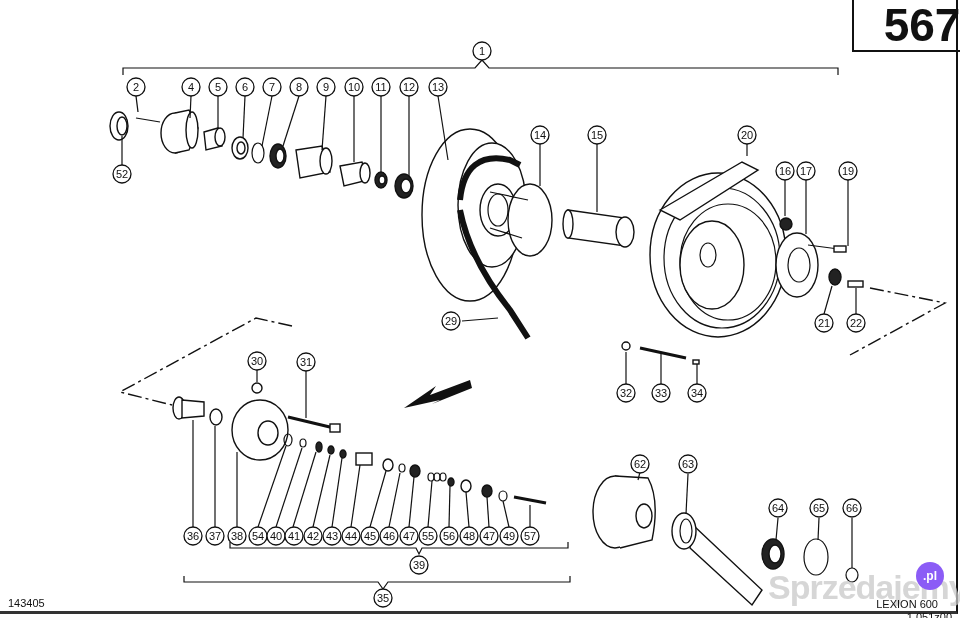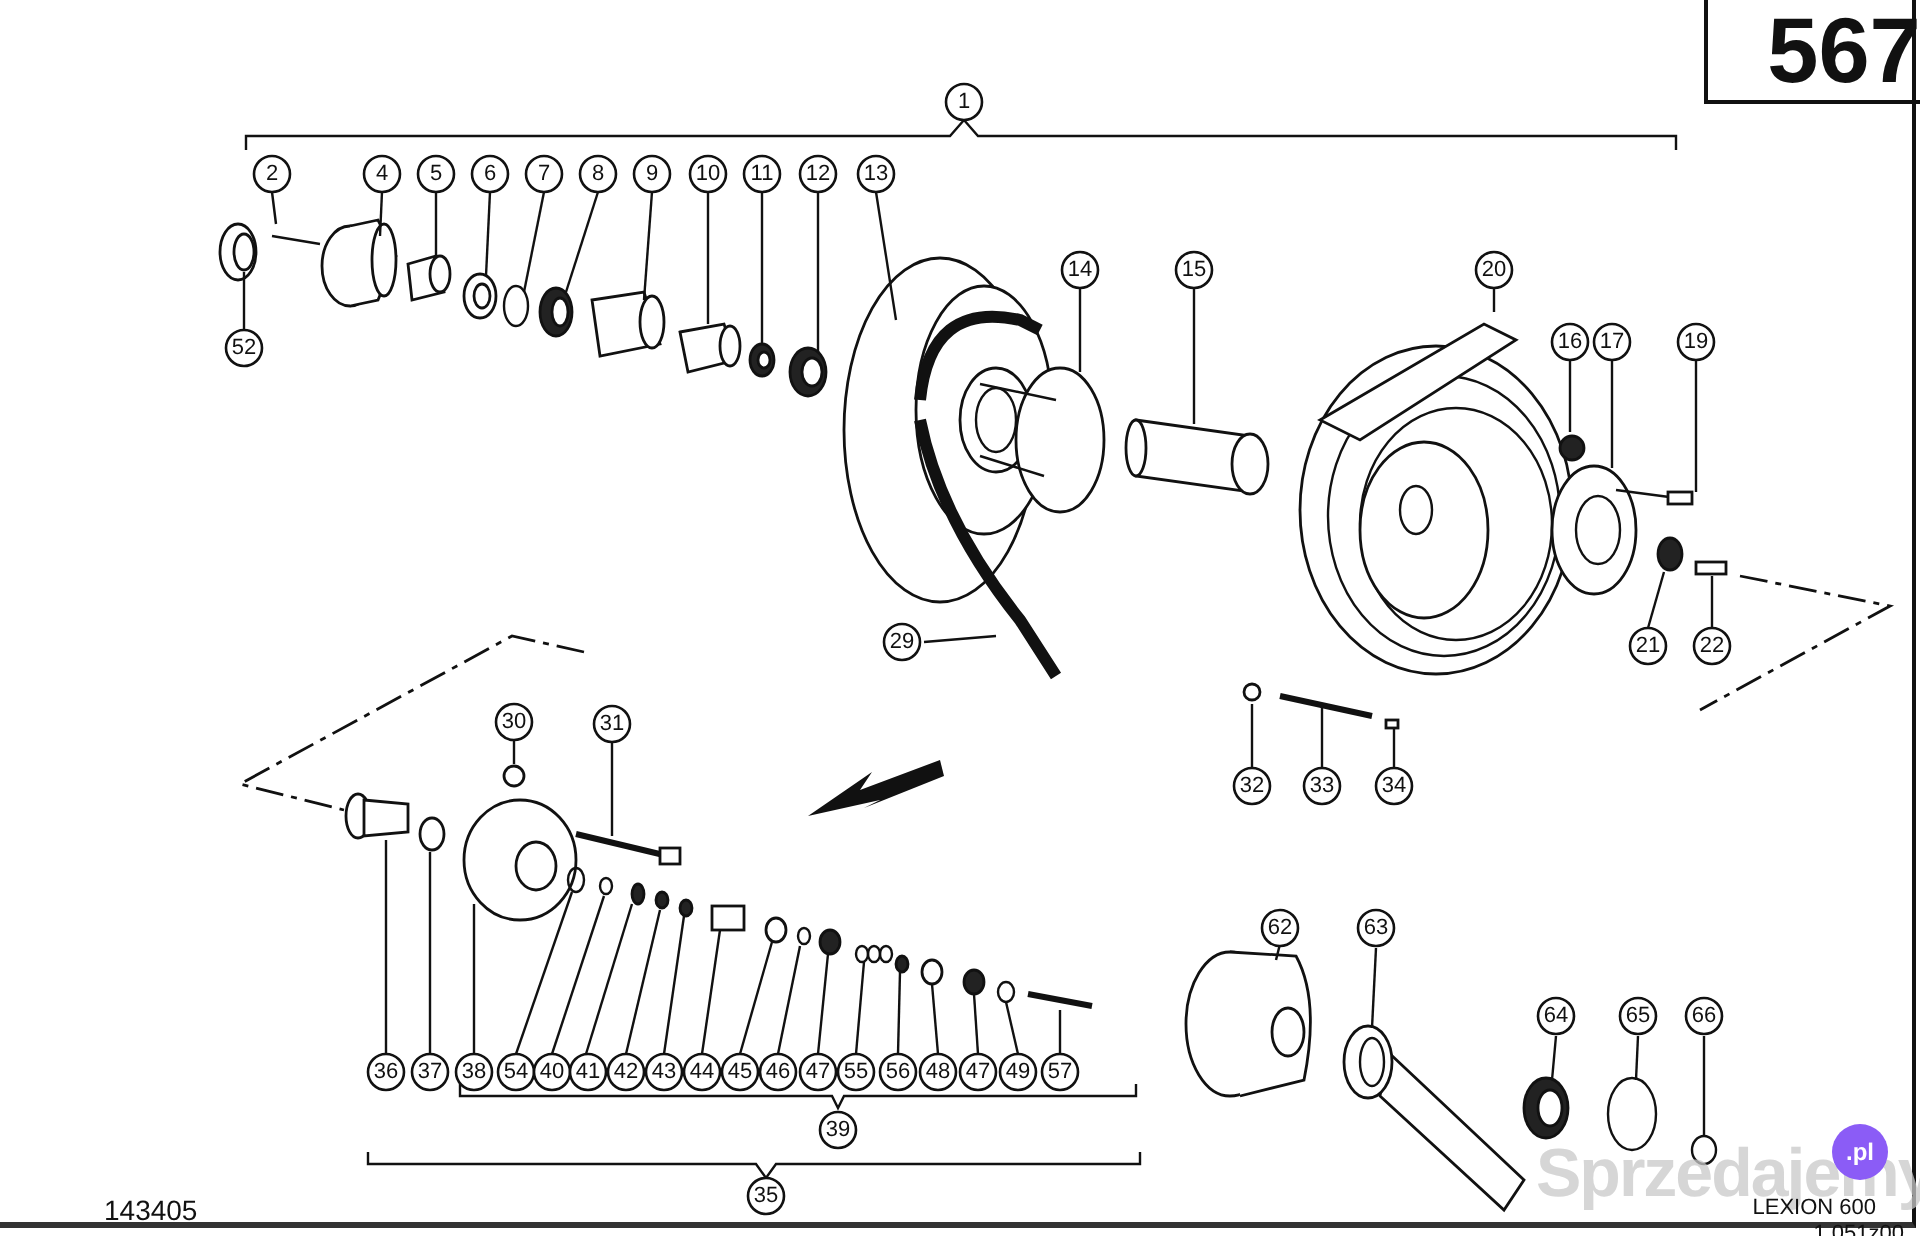--- a/index.html
+++ b/index.html
@@ -6,21 +6,21 @@
   body{width:960px;height:618px;position:relative;overflow:hidden;font-family:"Liberation Sans",sans-serif;color:#111;}
   #frame{position:absolute;left:0;top:0;width:958px;height:614px;border-right:2px solid #111;border-bottom:3px solid #333;box-sizing:border-box;}
   #page-num{position:absolute;left:852px;top:0;width:104px;height:50px;border-left:2px solid #111;border-bottom:2px solid #111;font-weight:bold;font-size:46px;display:flex;align-items:center;justify-content:center;padding-left:16px;}
   #drawing{position:absolute;left:0;top:0;}
   .callout circle{fill:#fff;stroke:#111;stroke-width:1.3;}
   .callout text{font-family:"Liberation Sans",sans-serif;font-size:11px;text-anchor:middle;dominant-baseline:central;fill:#111;}
   .ln{stroke:#111;stroke-width:1.2;fill:none;}
   .part{stroke:#111;stroke-width:1.4;fill:#fff;}
   .part-dk{stroke:#111;stroke-width:1.4;fill:#222;}
   .dash{stroke:#111;stroke-width:1.4;fill:none;stroke-dasharray:14 4 3 4;}
-  #doc-no{position:absolute;left:8px;top:597px;font-size:14px;margin-left:44px;}
+  #doc-no{position:absolute;left:8px;top:597px;font-size:11px;}
   #ref-no{position:absolute;right:8px;top:583px;font-size:11px;margin-top:28px;}
   #model{position:absolute;right:22px;top:598px;font-size:11px;}
   #watermark{position:absolute;left:768px;top:568px;font-size:34px;font-weight:bold;color:rgba(200,200,200,0.75);letter-spacing:-1px;}
   #wm-badge{position:absolute;left:916px;top:562px;width:28px;height:28px;border-radius:50%;background:#8b5cf6;color:#fff;font-size:12px;font-weight:bold;display:flex;align-items:center;justify-content:center;}
 </style>
 </head>
 <body>
 
 <div id="frame"></div>
 <div id="page-num">567</div>

